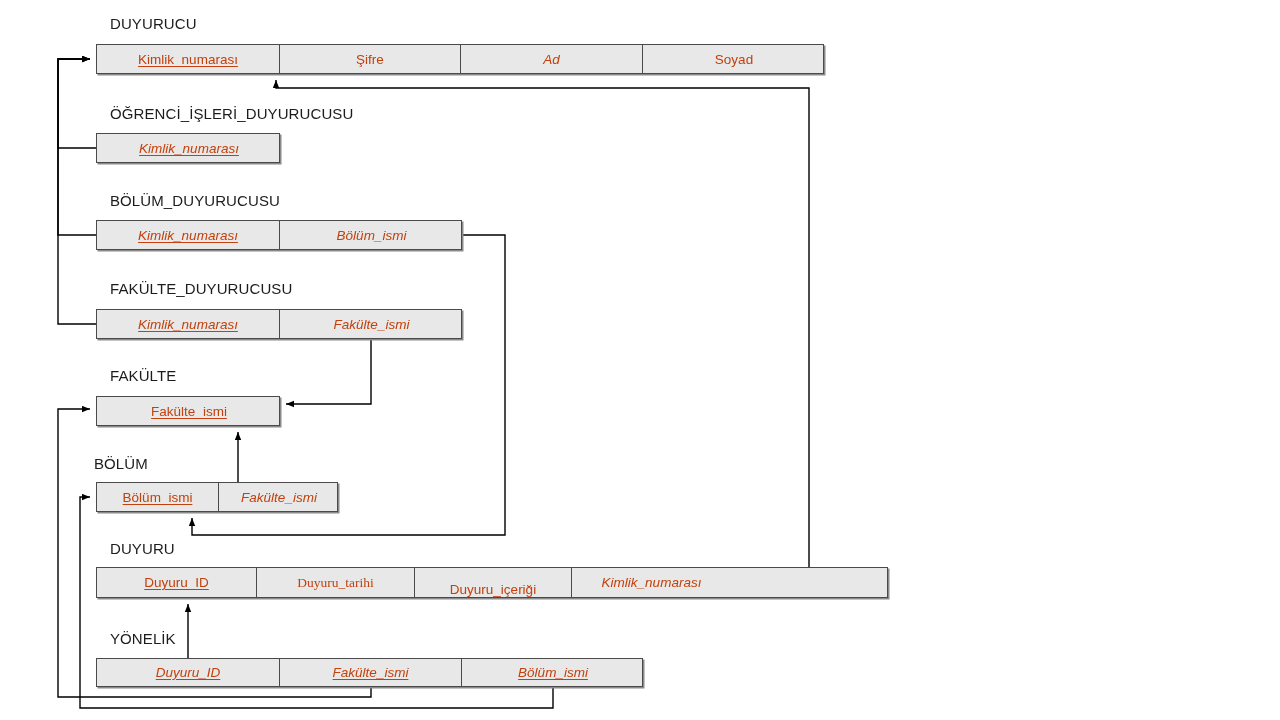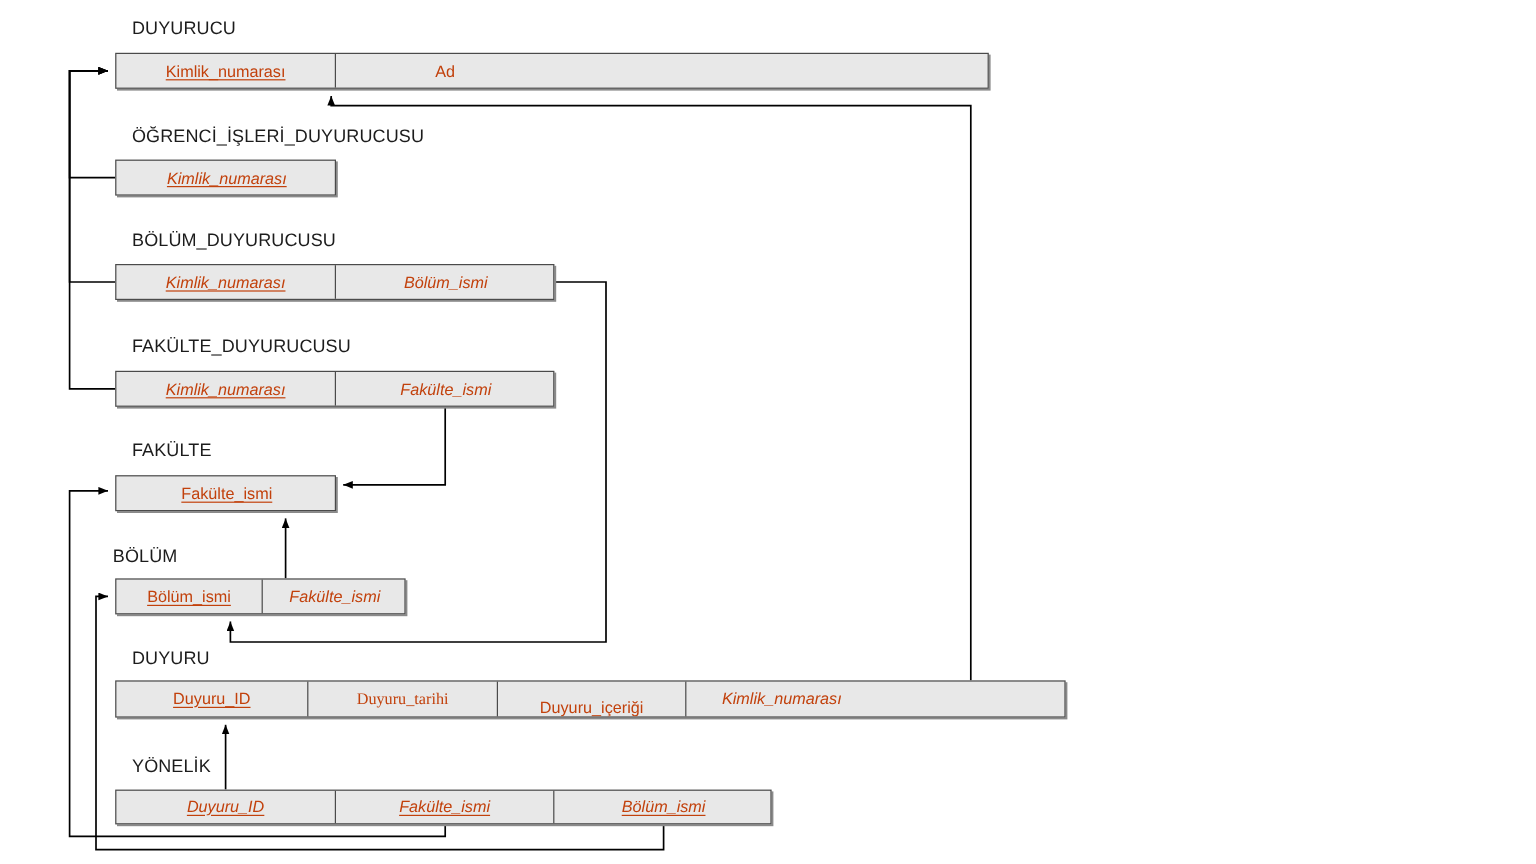--- a/index.html
+++ b/index.html
@@ -91,22 +91,28 @@
         <polyline points="371,687 371,697 58,697 58,409 90,409" marker-end="url(#arrow)" fill="none" stroke="#000000" stroke-width="1.4"></polyline>
         <polyline points="553,687 553,708 80,708 80,497 90,497" marker-end="url(#arrow)" fill="none" stroke="#000000" stroke-width="1.4"></polyline>
       </g>
   </svg>
   <div id="relations-layer">
       <div class="relation-title" style="left: 110px; top: 16px;">DUYURUCU</div>
       <div class="relation-table" style="left: 96px; top: 44px; width: 728px; height: 30px;">
         <div class="attr pk" style="width: 183px; flex: 0 0 183px;">
           <span class="txt">Kimlik_numarası</span>
         </div>
+        <div class="attr " style="width: 181px; flex: 0 0 181px;">
+          <span class="txt">Şifre</span>
+        </div>
+        <div class="attr " style="width: 182px; flex: 0 0 182px; font-style: italic;">
+          <span class="txt">Ad</span>
+        </div>
         <div class="attr " style="width: 182px; flex: 0 0 182px;">
-          <span class="txt">Ad</span>
+          <span class="txt">Soyad</span>
         </div>
       </div>
       <div class="relation-title" style="left: 110px; top: 106px;">ÖĞRENCİ_İŞLERİ_DUYURUCUSU</div>
       <div class="relation-table" style="left: 96px; top: 133px; width: 184px; height: 30px;">
         <div class="attr pkfk" style="width: 184px; flex: 0 0 184px;">
           <span class="txt">Kimlik_numarası</span>
         </div>
       </div>
       <div class="relation-title" style="left: 110px; top: 193px;">BÖLÜM_DUYURUCUSU</div>
       <div class="relation-table" style="left: 96px; top: 220px; width: 366px; height: 30px;">

